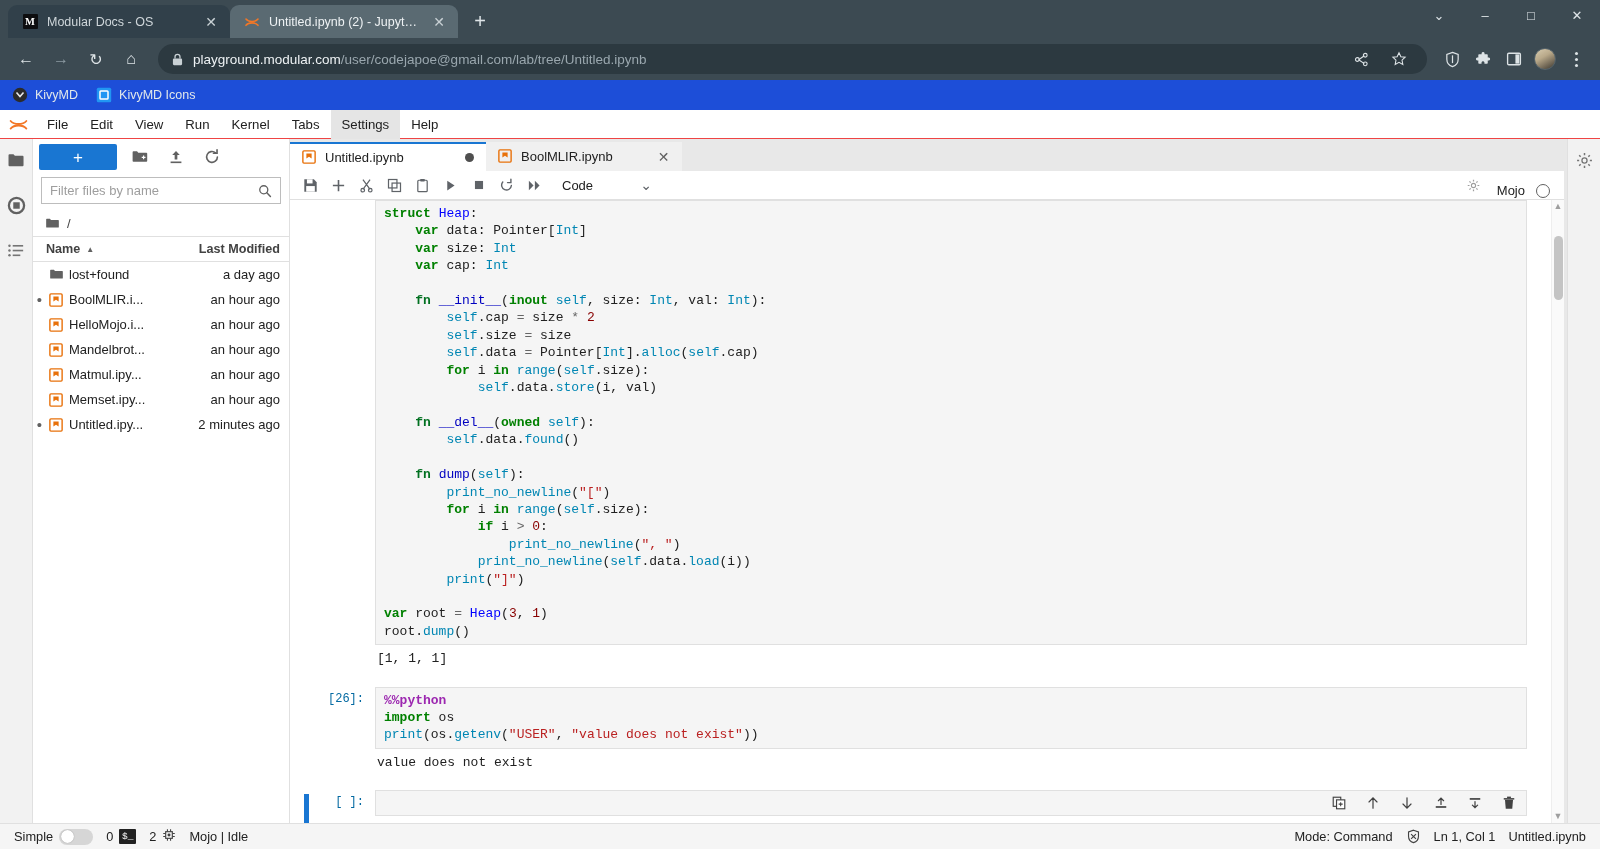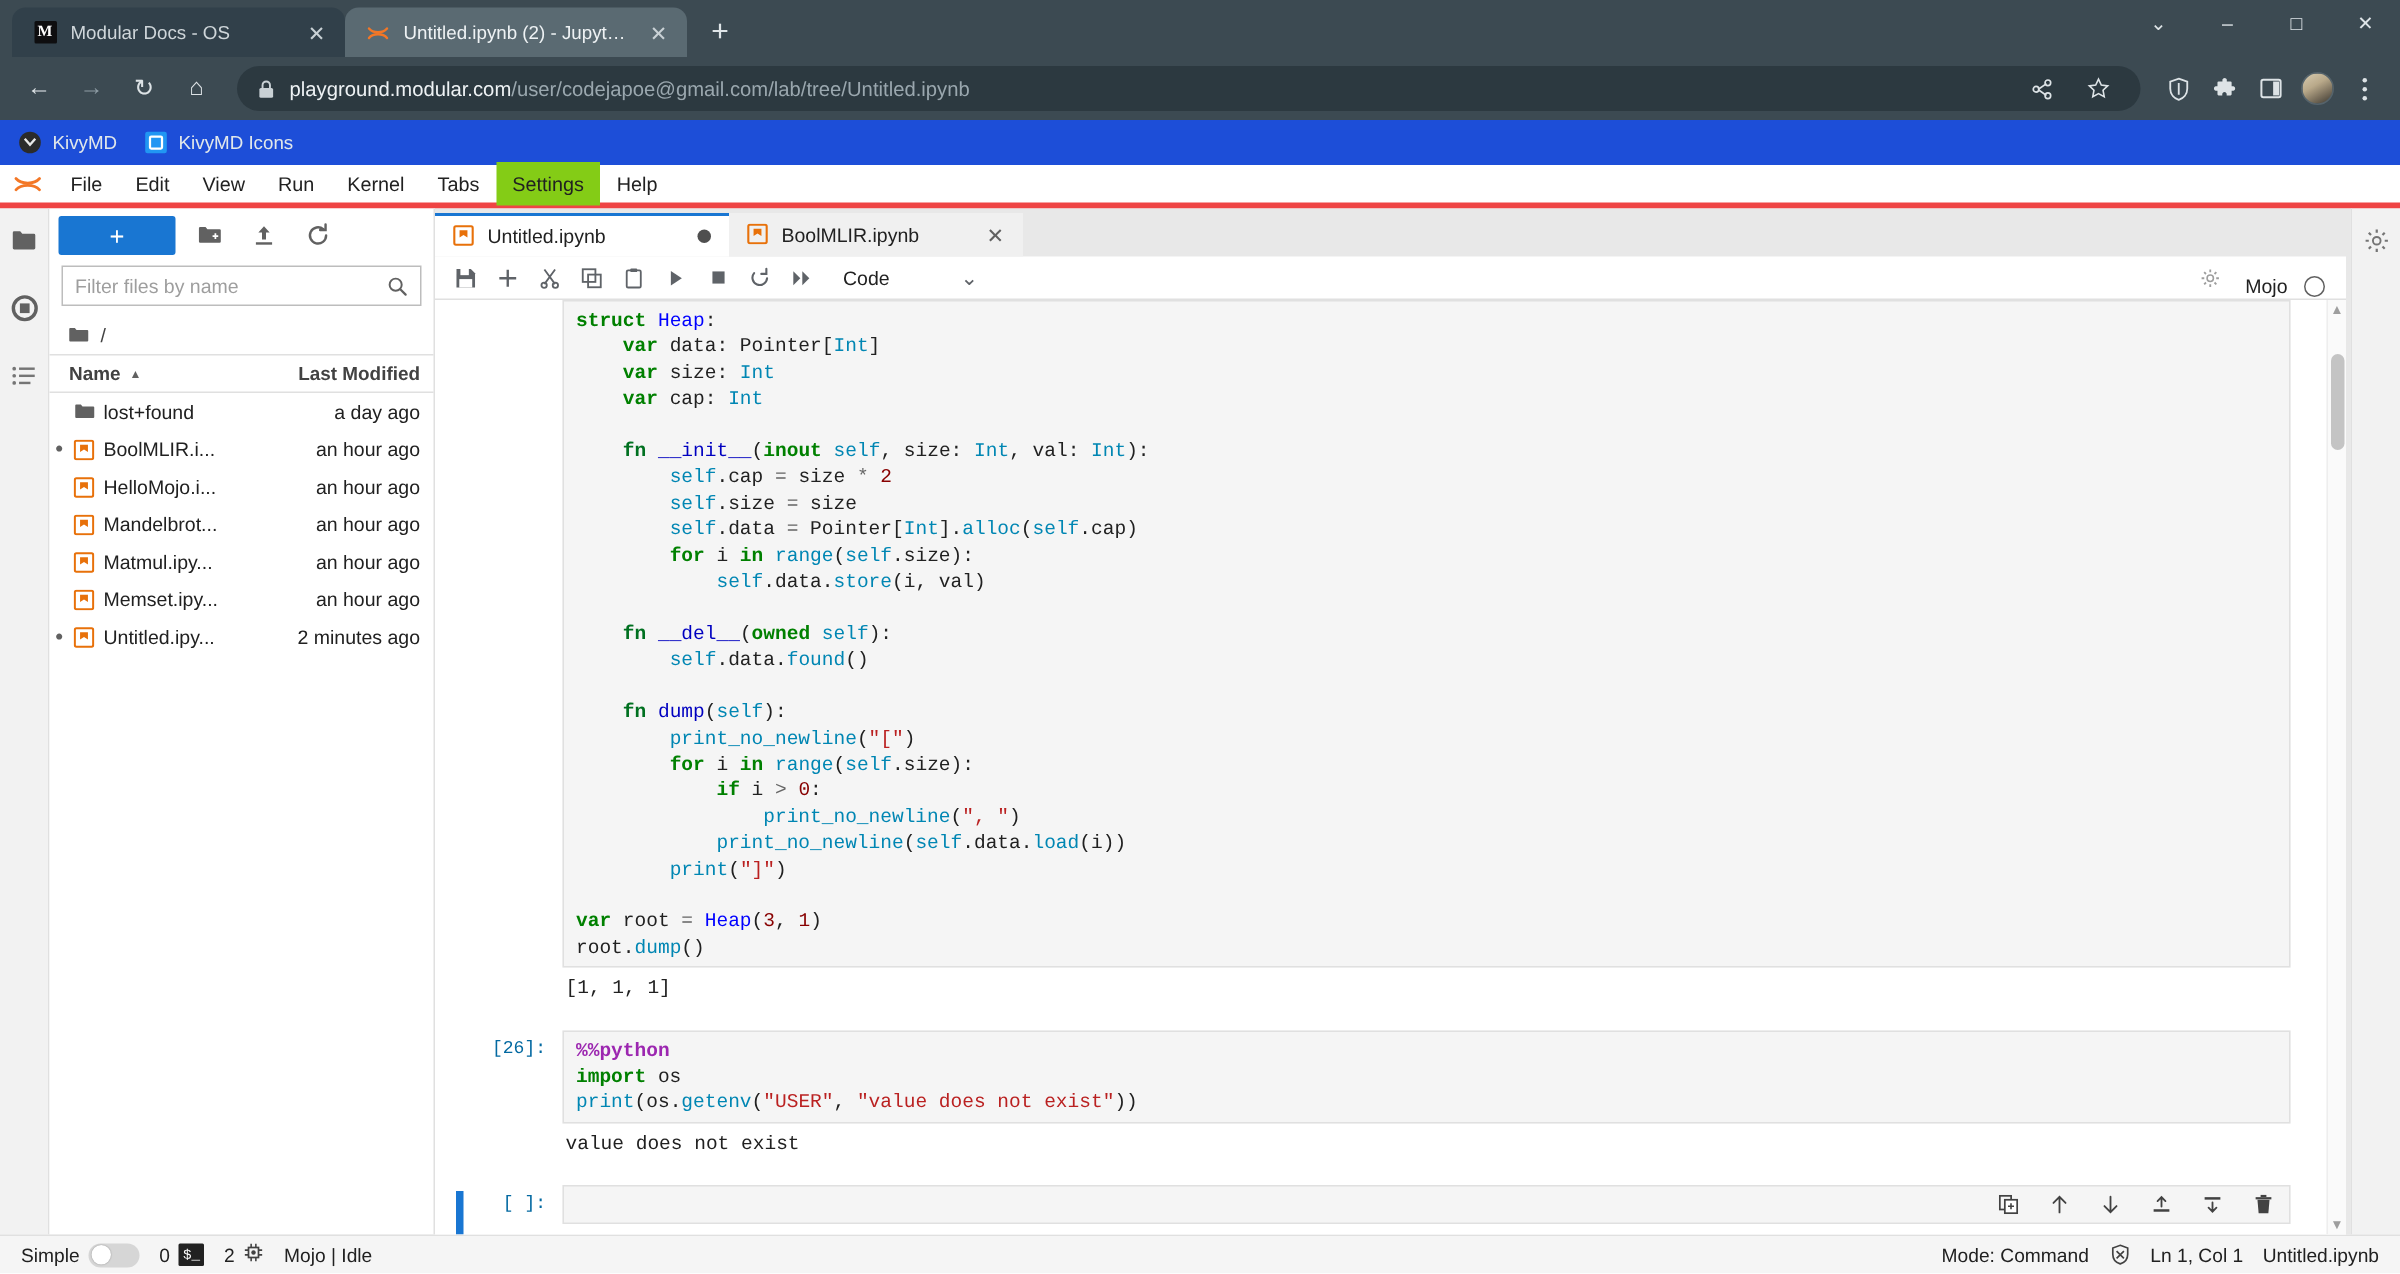--- a/index.html
+++ b/index.html
@@ -83,28 +83,28 @@
     height: 30px; background: #1d4ed8; display: flex; align-items: center;
     padding: 0 12px; gap: 18px; flex: 0 0 30px;
   }
   .bm { display: flex; align-items: center; gap: 7px; font-size: 12.5px; color: #e2e8ea; }
   .bm-ico { width: 16px; height: 16px; flex: 0 0 16px; }
 
   
   .jl { flex: 1; display: flex; flex-direction: column; background: #fff; min-height: 0; }
 
   .jl-menubar {
-    height: 29px; background: #fff; border-bottom: 4px solid #ef4444;
+    height: 29px; background: #fff; border-bottom: 1px solid #ef4444;
     display: flex; align-items: center; flex: 0 0 29px;
   }
   .jl-logo { width: 36px; display: flex; align-items: center; justify-content: center; }
   .jl-menu {
     padding: 0 11px; height: 29px; line-height: 29px; font-size: 13.2px; color: #212121;
   }
-  .jl-menu.hov { background: #84cc16; }
+  .jl-menu.hov { background: #e5e5e5; }
 
   .jl-body { flex: 1; display: flex; min-height: 0; }
 
   .jl-leftbar {
     width: 33px; background: #f2f2f2; border-right: 1px solid #e0e0e0;
     display: flex; flex-direction: column; align-items: center;
     padding-top: 8px; gap: 19px; flex: 0 0 33px;
   }
   .lb-ico {
     width: 26px; height: 26px; display: flex; align-items: center;

